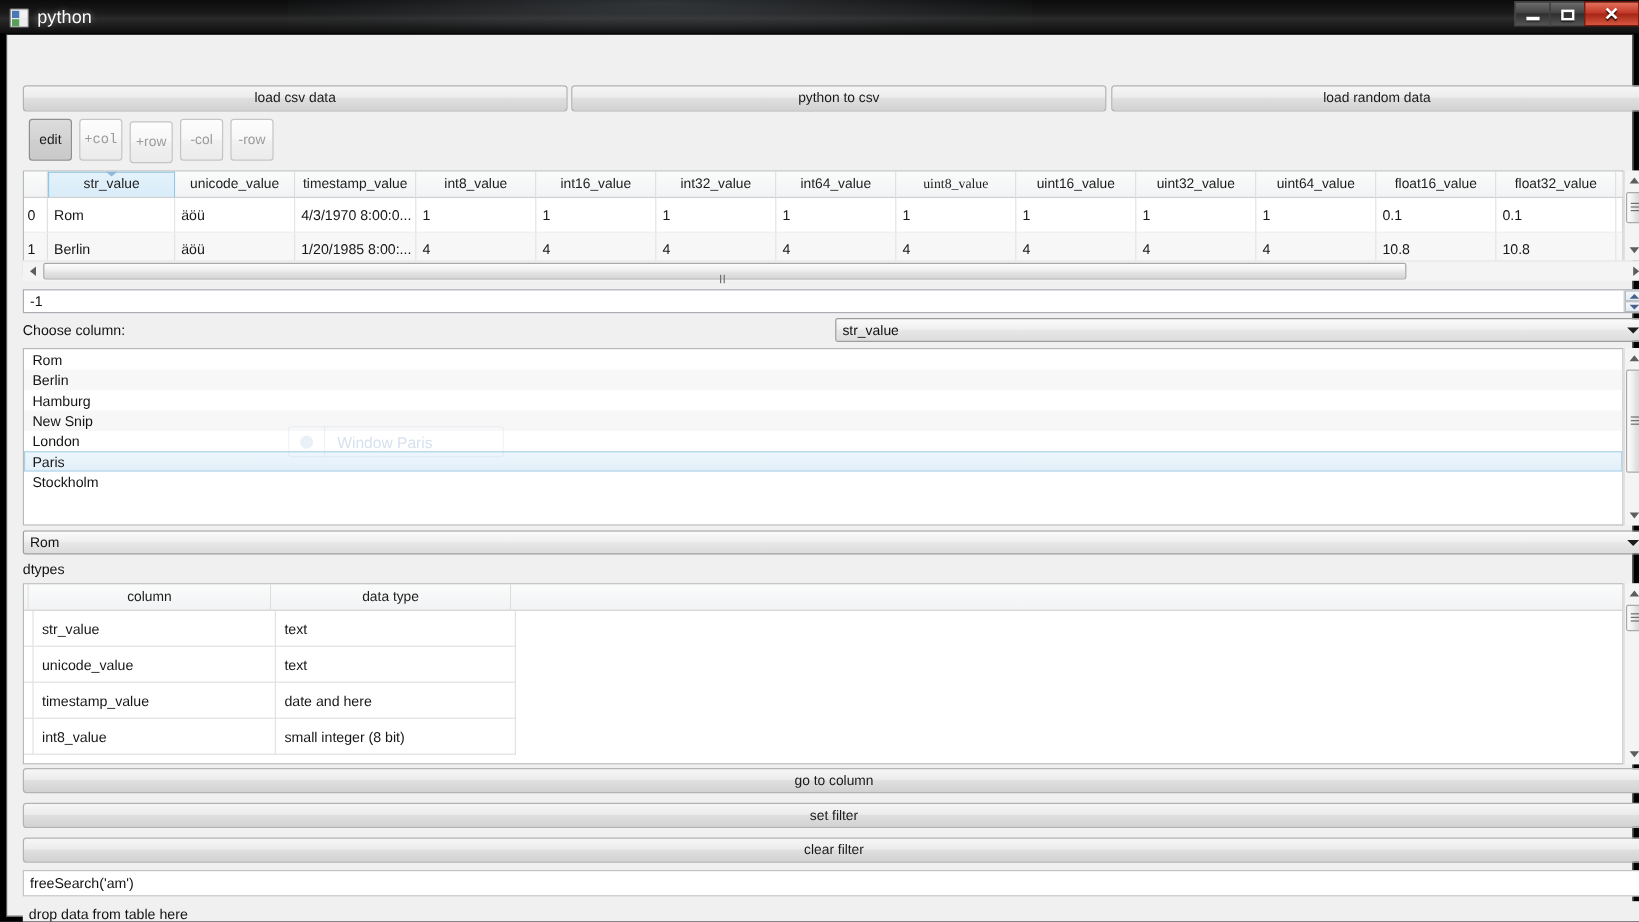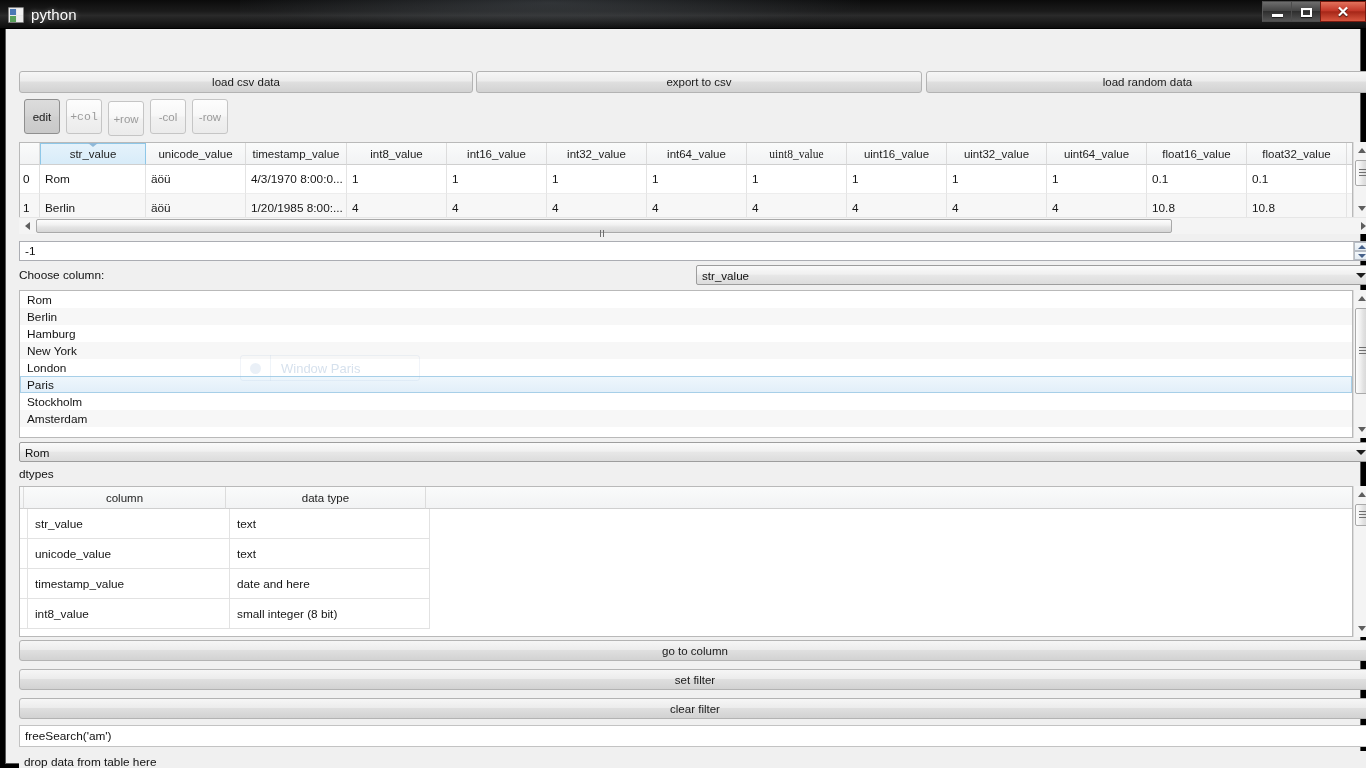--- a/index.html
+++ b/index.html
@@ -450,21 +450,21 @@
       <div class="wc close">
         <span class="glyph x-glyph">✕</span>
       </div>
     </div>
   </div>
 
   <div class="winbody">
     <div class="client">
 
       <div class="btn topbtn" style="left:4px; top:37px; width:454px;">load csv data</div>
-      <div class="btn topbtn" style="left:461px; top:37px; width:446px;">export to csv</div>
+      <div class="btn topbtn" style="left:461px; top:37px; width:446px;">python to csv</div>
       <div class="btn topbtn" style="left:911px; top:37px; width:443px;">load random data</div>
 
       <div class="sqbtn pressed" style="left:9px; top:65px;">edit</div>
       <div class="sqbtn disabled" style="left:51px; top:65px;font-family:Liberation Mono, monospace;">+col</div>
       <div class="sqbtn disabled" style="left:93px; top:67px;">+row</div>
       <div class="sqbtn disabled" style="left:135px; top:65px;">-col</div>
       <div class="sqbtn disabled" style="left:177px; top:65px;">-row</div>
 
       <div class="tablewrap" style="left:4px; top:108px; width:1334px; height:87px;">
         <div class="thead" id="tbl-head">
@@ -604,33 +604,30 @@
             <div class="litem">
               <span>Rom</span>
             </div>
             <div class="litem alt">
               <span>Berlin</span>
             </div>
             <div class="litem">
               <span>Hamburg</span>
             </div>
             <div class="litem alt">
-              <span>New York</span>
+              <span>New Snip</span>
             </div>
             <div class="litem">
               <span>London</span>
             </div>
             <div class="litem alt sel">
               <span>Paris</span>
             </div>
             <div class="litem">
               <span>Stockholm</span>
-            </div>
-            <div class="litem alt">
-              <span>Amsterdam</span>
             </div>
           </div>
       </div>
 
       <div class="vscroll" style="left:1338px; top:256px; height:148px;">
         <div class="arrow up">
             <span class="tri-up"></span>
           </div>
         <div class="vthumb" style="top:18px; height:86px;">
           <span class="grip">

